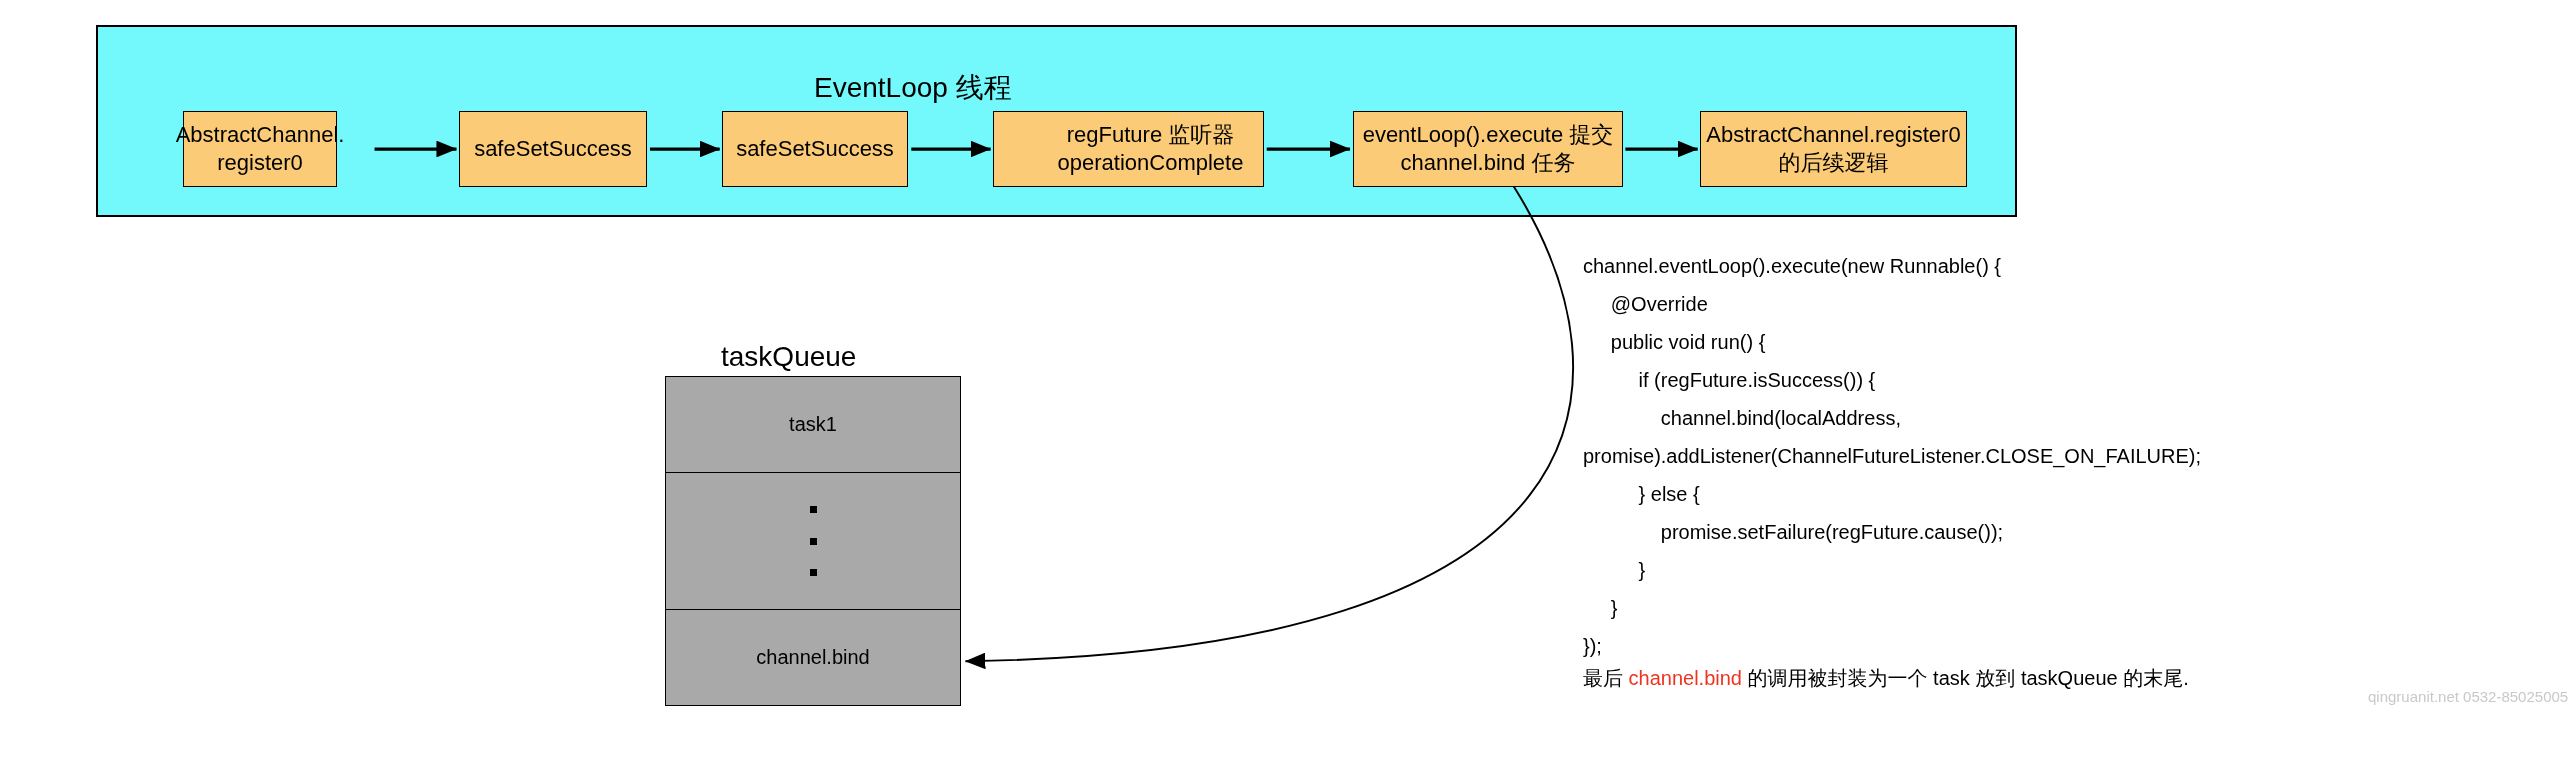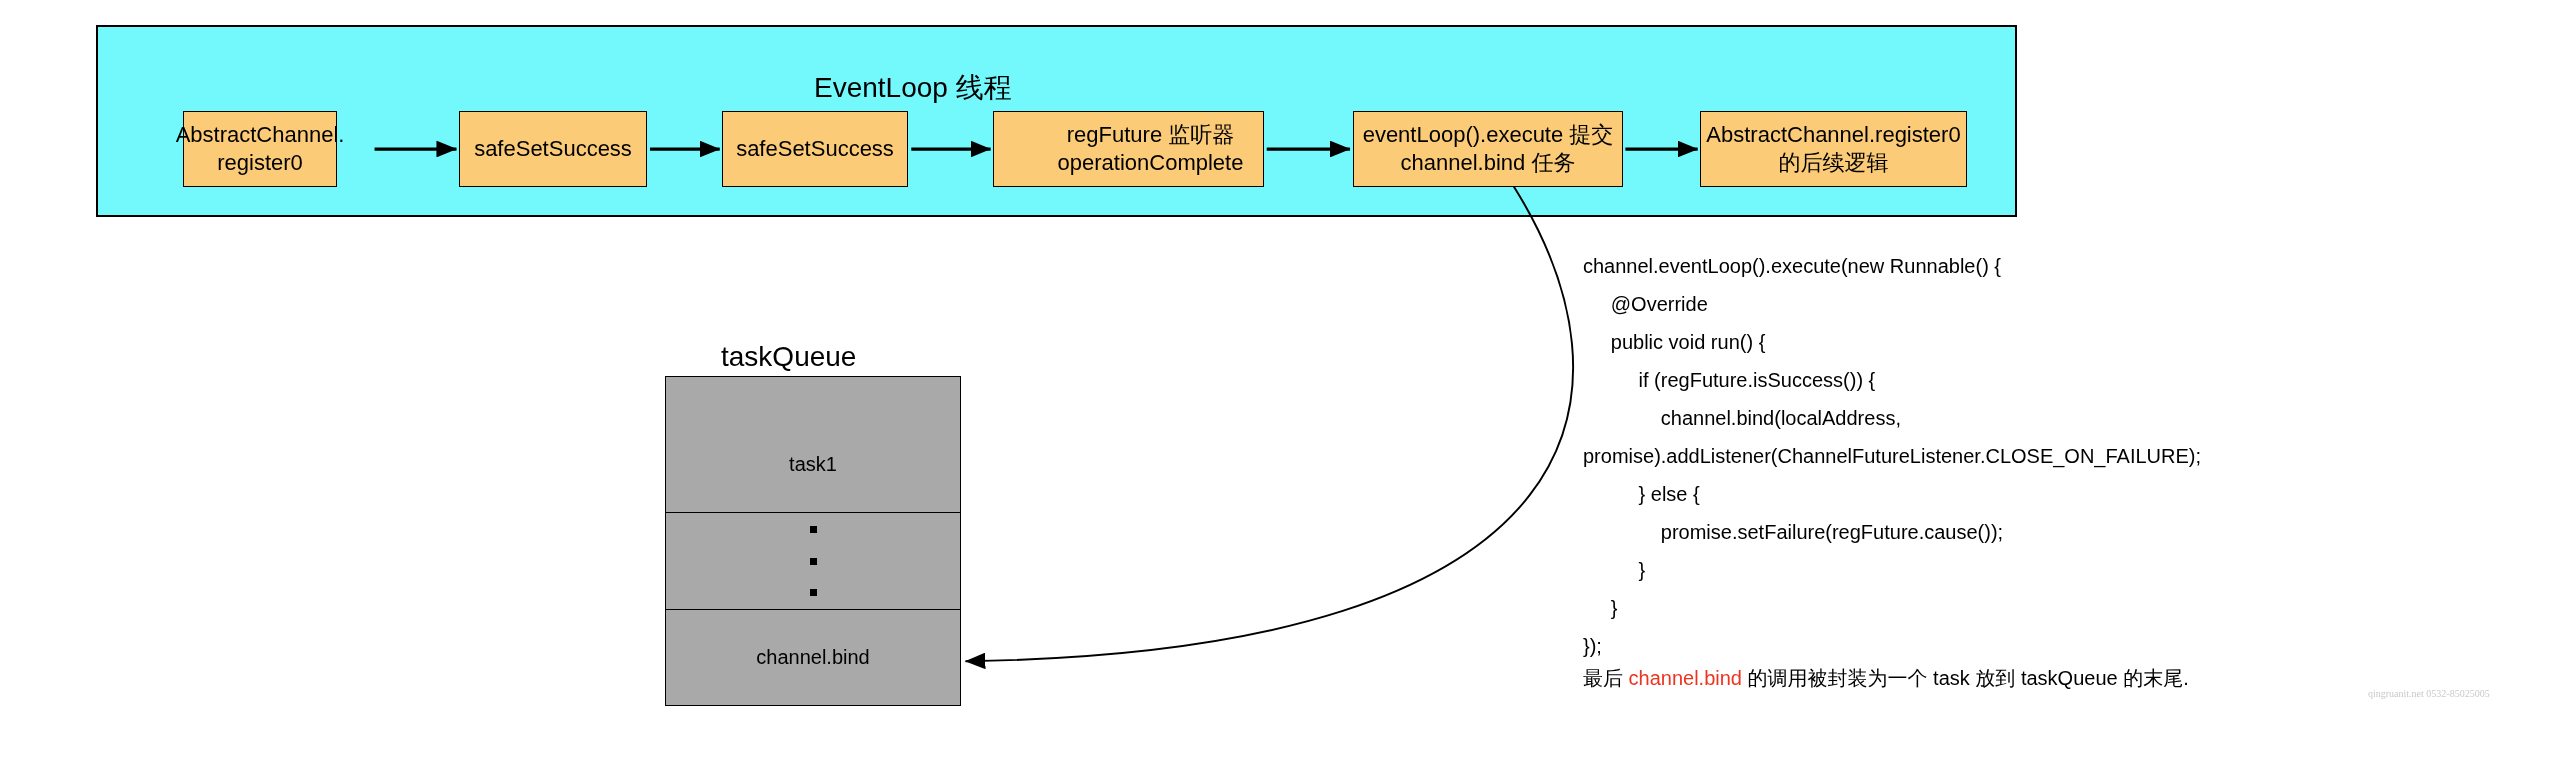--- a/index.html
+++ b/index.html
@@ -29,39 +29,39 @@
   #step-4 { left:1353px; width:270px; }
   #step-5 { left:1700px; width:267px; }
   
   #queue-title { left:721px; top:341px; }
   #queue {
     position:absolute; left:665px; top:376px; width:296px; height:330px;
     background:#a9a9a9; border:1.9px solid #000;
     display:flex; flex-direction:column;
   }
   .q-row { display:flex; align-items:center; justify-content:center; font-size:20px; }
-  #q-row-first { height:95px;margin-top:40px; }
+  #q-row-first { height:95px; }
   #q-row-dots  { flex:1; border-top:1.9px solid #000; border-bottom:1.9px solid #000;
                  flex-direction:column; gap:24.5px; }
   #q-row-last  { height:95px; }
   .dot { width:7px; height:7px; background:#000; }
   
   #code-wrap { position:absolute; left:1583px; top:247px; font-size:20px; line-height:26px; }
   #code-text { font-family:"Liberation Sans", sans-serif; font-size:20px; line-height:38px; white-space:pre; }
   #note-line { white-space:pre; }
   #note-line .hl { color:#ee3420; }
   
   #connectors { position:absolute; left:0; top:0; pointer-events:none; }
   #connectors line, #connectors path { stroke:#000; fill:none; }
   #connectors line { stroke-width:5; }
   #connectors path { stroke-width:3; }
   
   #watermark {
     position:absolute; left:2368px; top:688px;
-    font-family:Liberation Serif, serif; font-size:10px; color:#c9c9c9;
+    font-family:Liberation Sans, sans-serif; font-size:15px; color:#c9c9c9;
     white-space:nowrap;
   }
 </style>
 </head>
 <body>
 
 <div id="stage">
 
   <div id="band"></div>
   <div id="band-title" class="big-title">EventLoop 线程</div>

